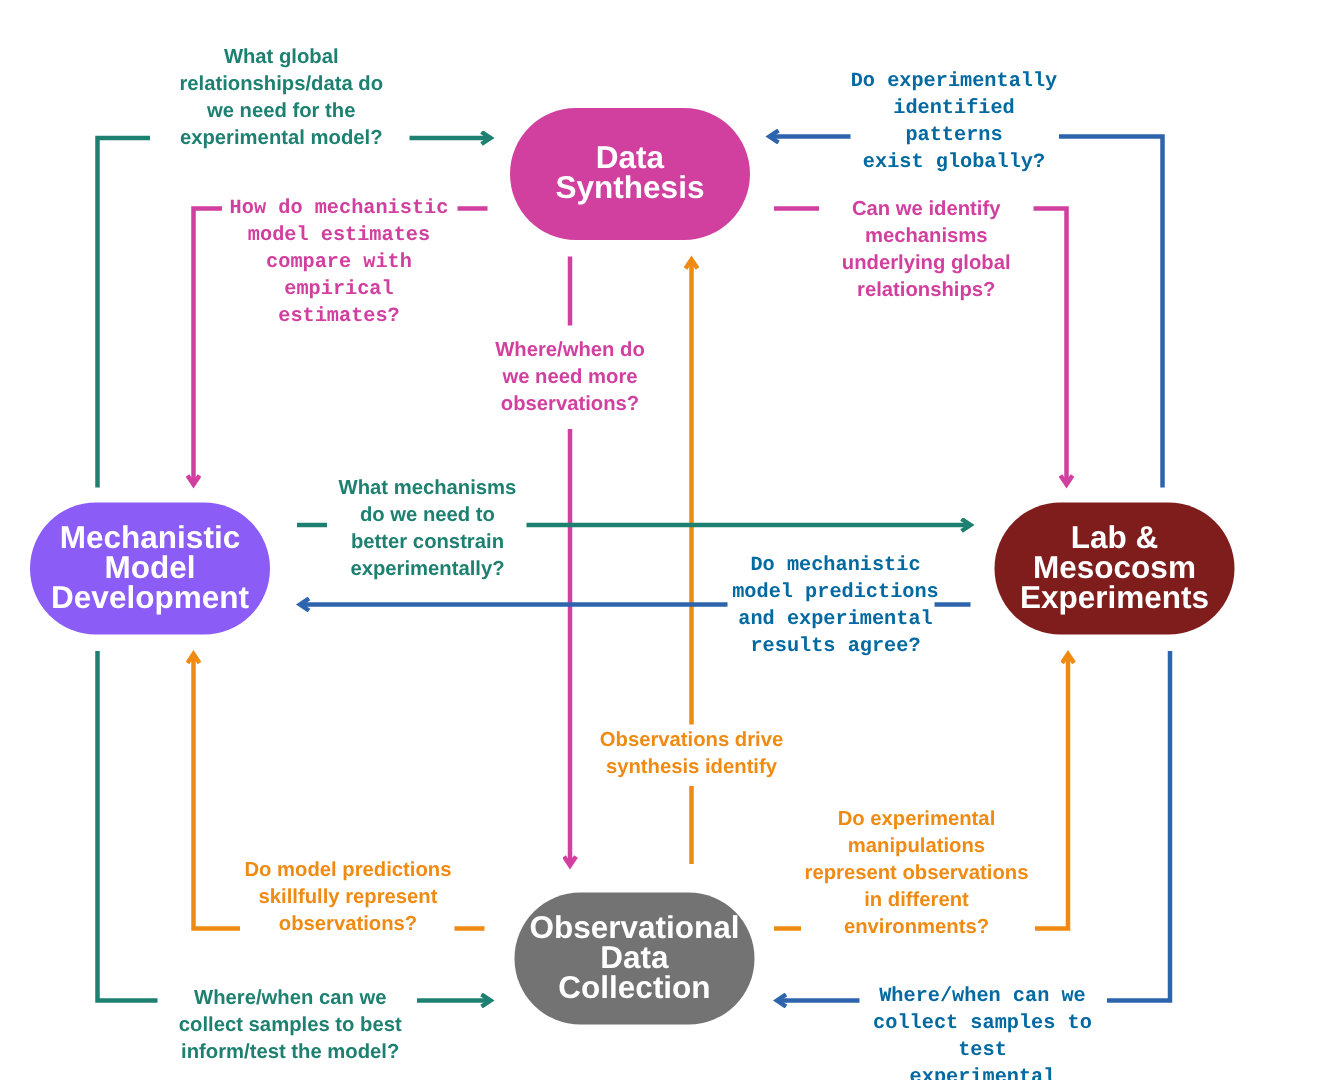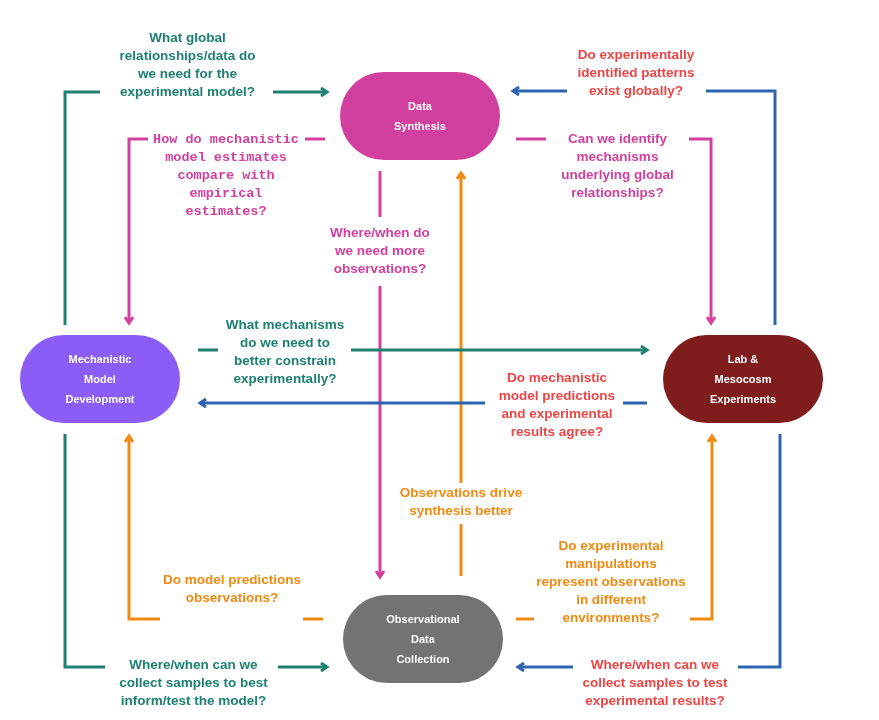--- a/index.html
+++ b/index.html
@@ -1,23 +1,23 @@
 <!DOCTYPE html>
 <html><head>
 <meta charset="utf-8">
 <style>
   html, body { margin:0; padding:0; background:#ffffff; }
   body { width:879px; height:720px; position:relative; overflow:hidden; font-family:"Liberation Sans", sans-serif; }
   svg.diagram { position:absolute; left:0; top:0; }
-  .node { position:absolute; display:flex; align-items:center; justify-content:center; text-align:center; color:#ffffff; font-weight:bold; font-size:11px; line-height:20px; border-radius:45px; }
+  .node { position:absolute; display:flex; align-items:center; justify-content:center; text-align:center; color:#ffffff; font-weight:bold; font-size:21px; line-height:20px; border-radius:45px; }
   .node span { display:block; }
   .q { position:absolute; text-align:center; font-weight:bold; font-size:13.5px; line-height:18px; }
   .teal { color:#1e8070; }
   .mag { color:#d13f9f; }
-  .blue { color:#ef4444; }
+  .blue { color:#0369a1;font-family:Liberation Mono, monospace; }
   .orange { color:#ef8a12; }
 </style>
 </head>
 <body>
 
 <svg class="diagram" width="879" height="720" viewBox="0 0 879 720">
   <defs>
     <marker id="ah-teal" markerWidth="10" markerHeight="10" refX="7" refY="5" orient="auto" markerUnits="userSpaceOnUse">
         <path d="M1,1 L7,5 L1,9" fill="none" stroke="#1e8070" stroke-width="3"></path>
       </marker>
@@ -134,24 +134,25 @@
     <div>experimentally?</div>
   </div>
 <div class="q blue" style="left:487px;top:369px;width:140px;">
     <div>Do mechanistic</div>
     <div>model predictions</div>
     <div>and experimental</div>
     <div>results agree?</div>
   </div>
 <div class="q orange" style="left:390px;top:484px;width:142px;">
     <div>Observations drive</div>
-    <div>synthesis better</div>
+    <div>synthesis identify</div>
   </div>
 <div class="q orange" style="left:156px;top:571px;width:152px;">
     <div>Do model predictions</div>
+    <div>skillfully represent</div>
     <div>observations?</div>
   </div>
 <div class="q orange" style="left:527px;top:537px;width:168px;">
     <div>Do experimental</div>
     <div>manipulations</div>
     <div>represent observations</div>
     <div>in different</div>
     <div>environments?</div>
   </div>
 <div class="q teal" style="left:106px;top:656px;width:175px;">

